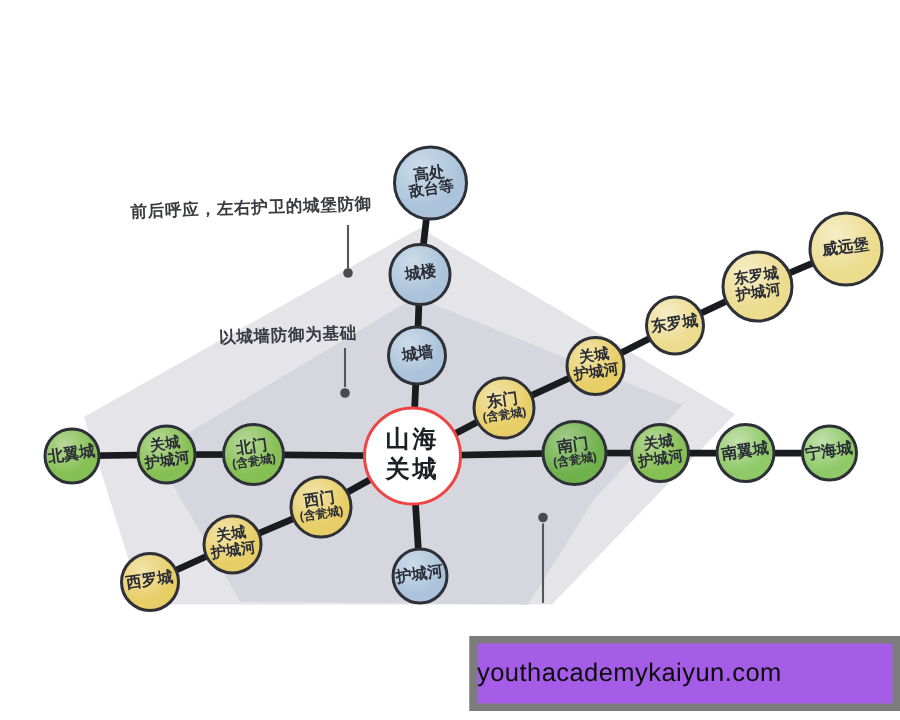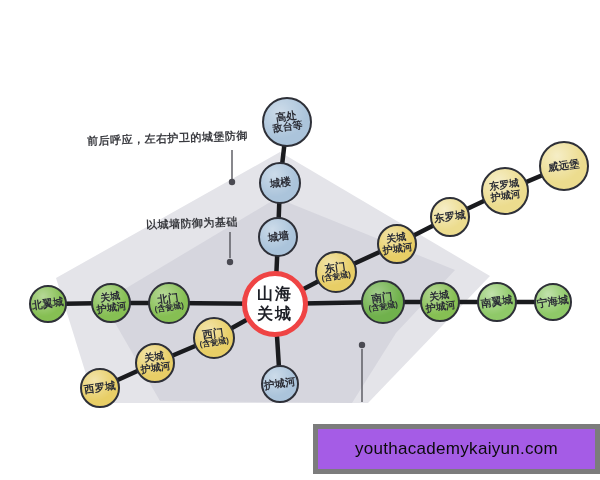--- a/index.html
+++ b/index.html
@@ -18,31 +18,31 @@
   .node .l1{display:block;font-size:10.5px;}
   .node .l2{display:block;font-size:10px;}
   .node .paren{display:block;font-size:8px;}
   .blue{background:radial-gradient(circle at 35% 28%,rgba(255,255,255,.40),rgba(255,255,255,0) 60%),var(--node_blue,#abc4db);}
   .yellow{background:radial-gradient(circle at 35% 28%,rgba(255,255,255,.45),rgba(255,255,255,0) 60%),var(--node_yellow,#e8ce66);}
   .yellow-pale{background:radial-gradient(circle at 35% 28%,rgba(255,255,255,.5),rgba(255,255,255,0) 60%),var(--node_yellow_pale,#ecdc8e);}
   .green{background:radial-gradient(circle at 35% 28%,rgba(255,255,255,.40),rgba(255,255,255,0) 60%),var(--node_green,#86bf53);}
   .green-dark{background:radial-gradient(circle at 35% 28%,rgba(255,255,255,.35),rgba(255,255,255,0) 60%),var(--node_green_dark,#70b14c);}
   .green-light{background:radial-gradient(circle at 35% 28%,rgba(255,255,255,.45),rgba(255,255,255,0) 60%),var(--node_green_light,#8fc968);}
   .center-node{
-    background:#ffffff;border:5px solid #ef4444;z-index:3;font-family:Liberation Serif, serif;
+    background:#ffffff;border:2px solid #ef4444;z-index:3;font-family:Liberation Serif, serif;
   }
   .center-node .txt{transform:none;font-size:16px;letter-spacing:2px;line-height:1.25;color:#1d1f26;}
   .annotation{
     position:absolute;z-index:4;font-size:11px;color:#3a3b40;font-weight:700;
     letter-spacing:0.5px;transform:rotate(-2deg);white-space:nowrap;
   }
   .watermark{
     position:absolute;z-index:6;left:313px;top:424px;width:287px;height:50px;
     background:var(--watermark_bg,#a55ce6);border:5px solid var(--watermark_border,#7c7c7c);
-    box-sizing:border-box;display:flex;align-items:center;justify-content:center;
+    box-sizing:border-box;display:flex;align-items:center;justify-content:flex-start;
   }
   .watermark span{font-size:17px;color:#0b0b0b;letter-spacing:0.3px;}
 </style>
 </head>
 <body>
 
 <div class="stage">
 
   <svg class="bg-svg" width="600" height="480" viewBox="0 0 600 480">
 

